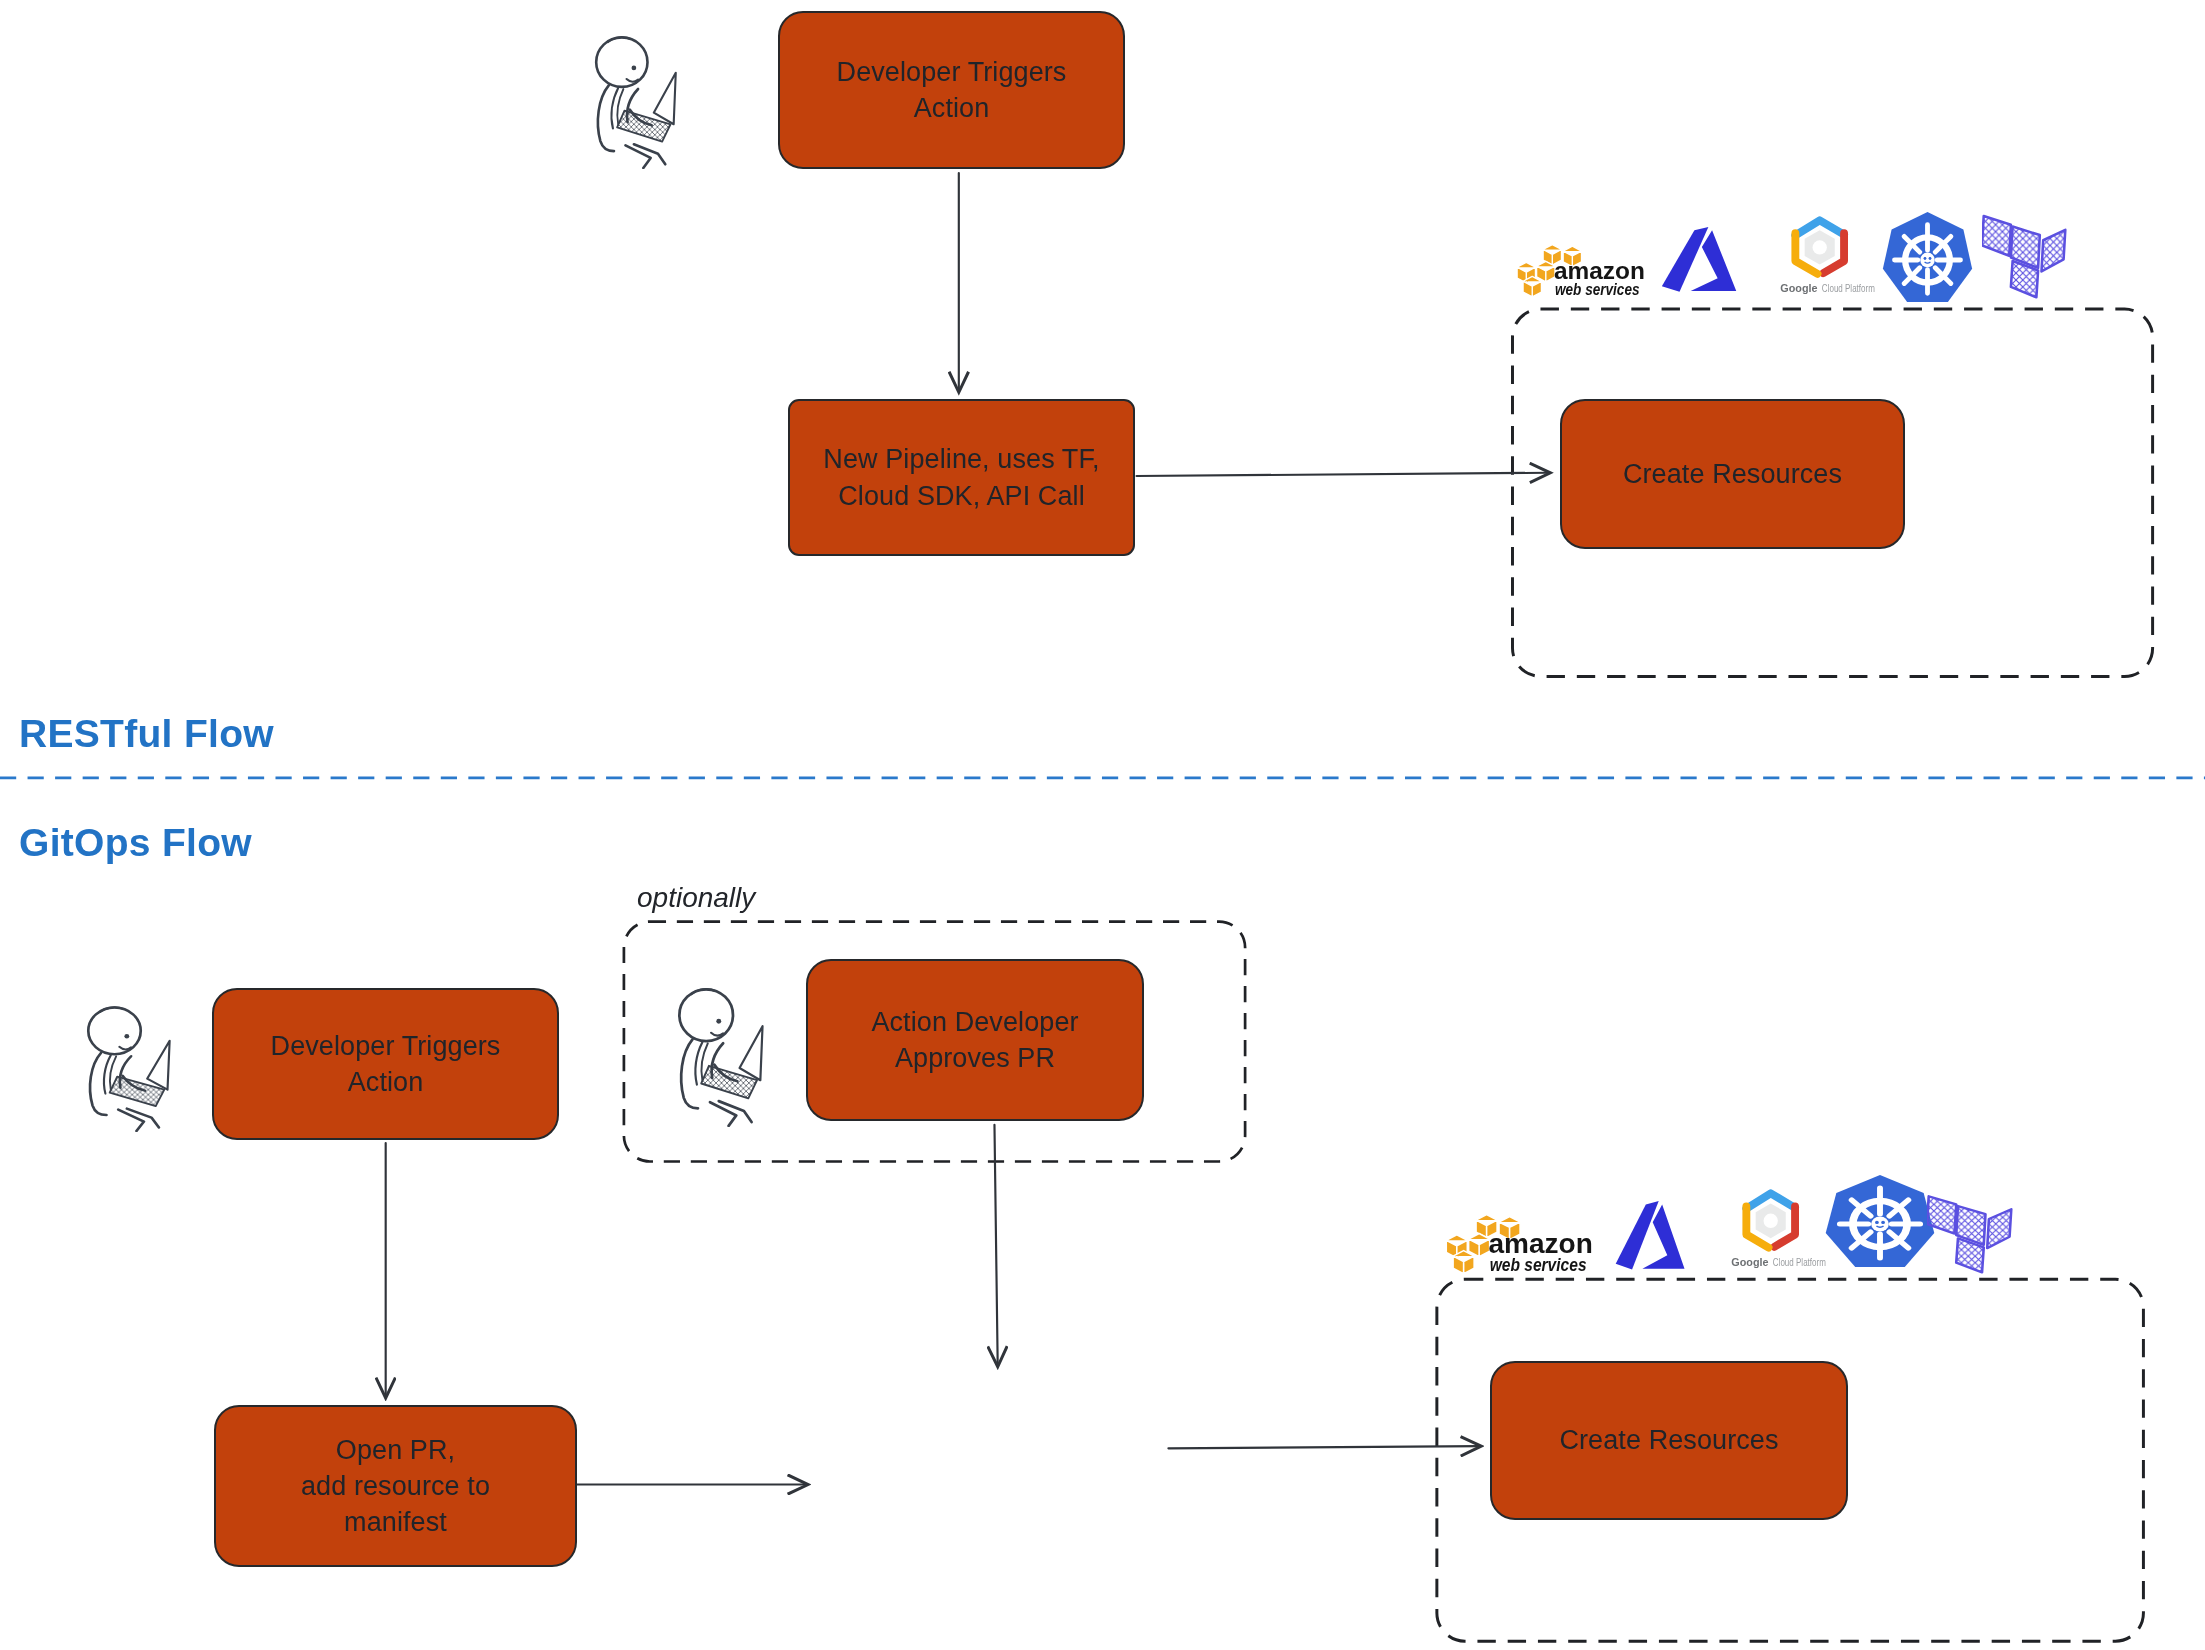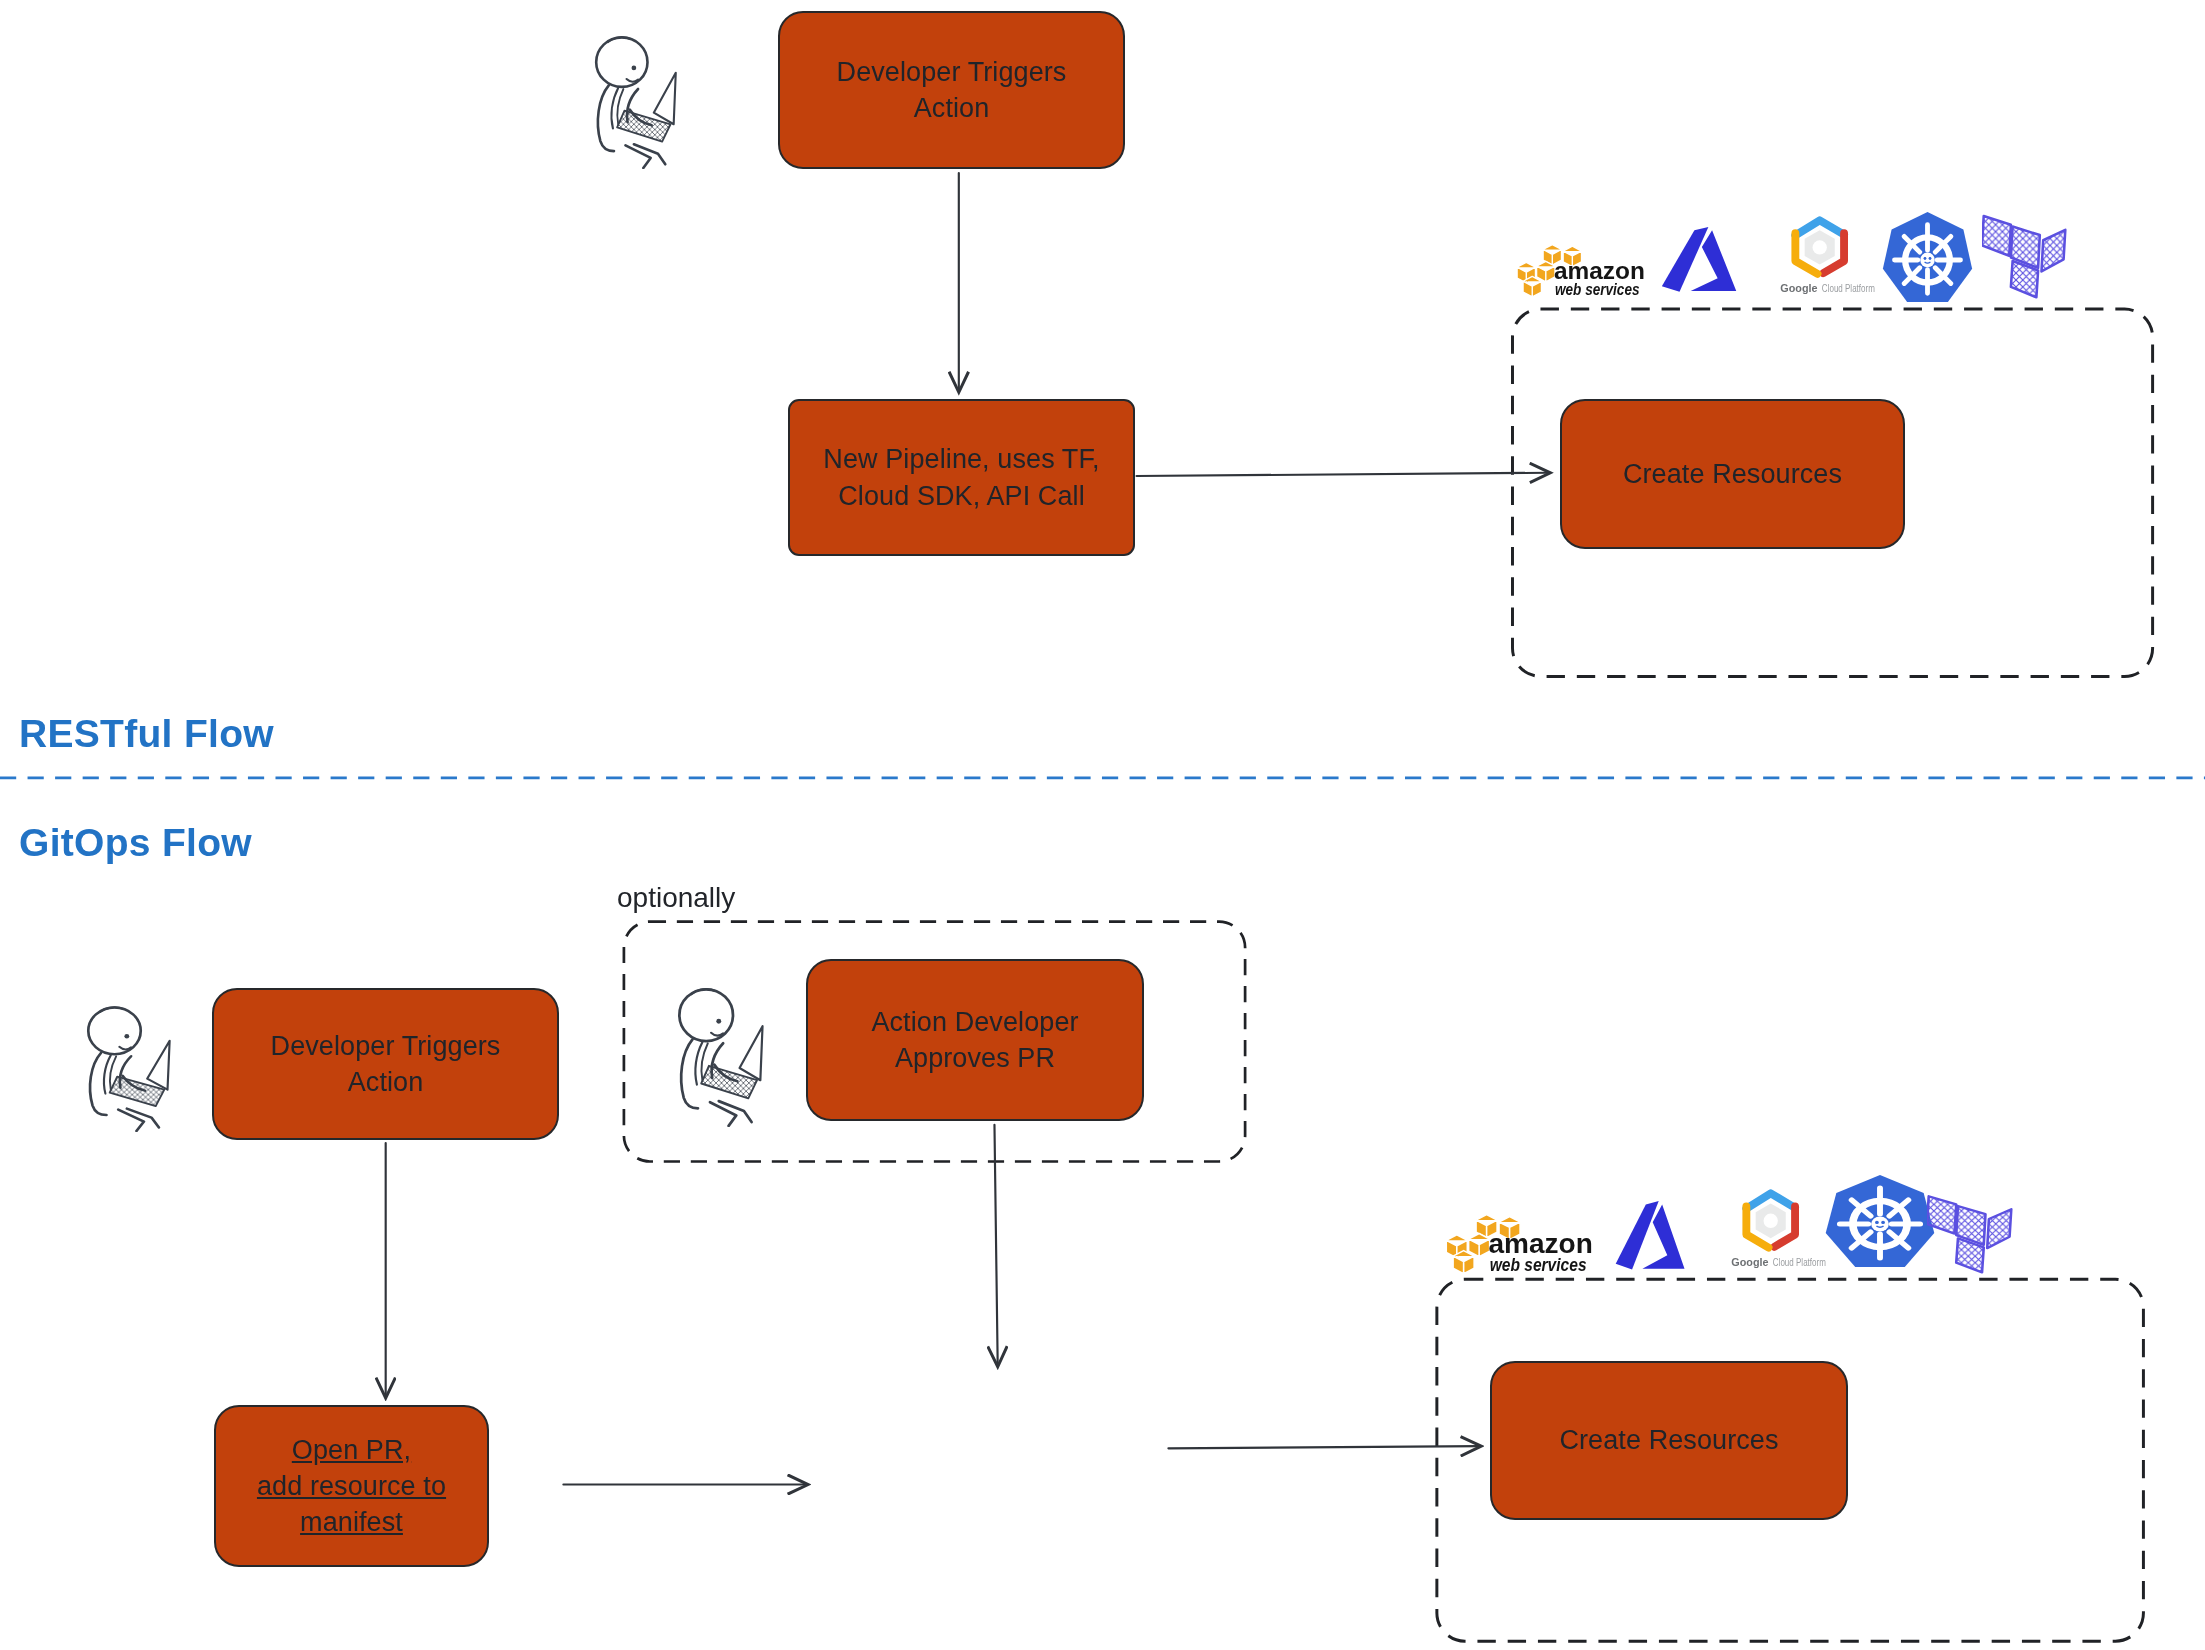--- a/index.html
+++ b/index.html
@@ -147,21 +147,21 @@
       <path d="M2104,881 L2868,875" marker-end="url(#ah)"></path>
       <path d="M1841,2082 L1847,2528" marker-end="url(#ah)"></path>
       <path d="M714,2116 L714,2586" marker-end="url(#ah)"></path>
       <path d="M1043,2748 L1494,2748" marker-end="url(#ah)"></path>
       <path d="M2163,2681 L2740,2677" marker-end="url(#ah)"></path>
     </g>
   </svg>
 
   <div class="flow-heading" style="left:19px;top:712px;">RESTful Flow</div>
   <div class="flow-heading" style="left:19px;top:821px;">GitOps Flow</div>
-  <div class="optional-label" style="left:617px;top:882px;">optionally</div>
+  <div class="optional-label" style="left:637px;top:882px;font-style:italic;">optionally</div>
 
   <div class="person" style="left:592px;top:19px;width:89px;height:150px;">
     <svg viewBox="0 0 170 285" preserveAspectRatio="none">
         <use href="#sym-person"></use>
       </svg>
   </div>
 
   <div class="node" style="left:778px;top:10.8px;width:347px;height:158px;">Developer Triggers
 Action</div>
   <div class="node" style="left:788px;top:399px;width:347px;height:157px;border-radius:11px;">New Pipeline, uses TF,
@@ -192,21 +192,21 @@
   <div class="person" style="left:84px;top:990px;width:91px;height:142px;">
     <svg viewBox="0 0 170 285" preserveAspectRatio="none">
         <use href="#sym-person"></use>
       </svg>
   </div>
 
   <div class="node" style="left:806px;top:959px;width:338px;height:162px;">Action Developer
 Approves PR</div>
   <div class="node" style="left:212px;top:988px;width:347px;height:152px;">Developer Triggers
 Action</div>
-  <div class="node" style="left:214px;top:1405px;width:275px;height:162px;text-decoration:underline;">Open PR,
+  <div class="node" style="left:214px;top:1405px;width:363px;height:162px;">Open PR,
 add resource to
 manifest</div>
   <div class="node" style="left:1490px;top:1361px;width:358px;height:159px;">Create Resources</div>
 
   <svg class="logo" style="left:1445px;top:1214px;width:149px;height:61px;" viewBox="0 0 240 100" preserveAspectRatio="none">
       <use href="#sym-aws"></use>
     </svg>
   <svg class="logo" style="left:1614px;top:1201px;width:86px;height:72px;" viewBox="0 0 100 85" preserveAspectRatio="none">
       <use href="#sym-azure"></use>
     </svg>

